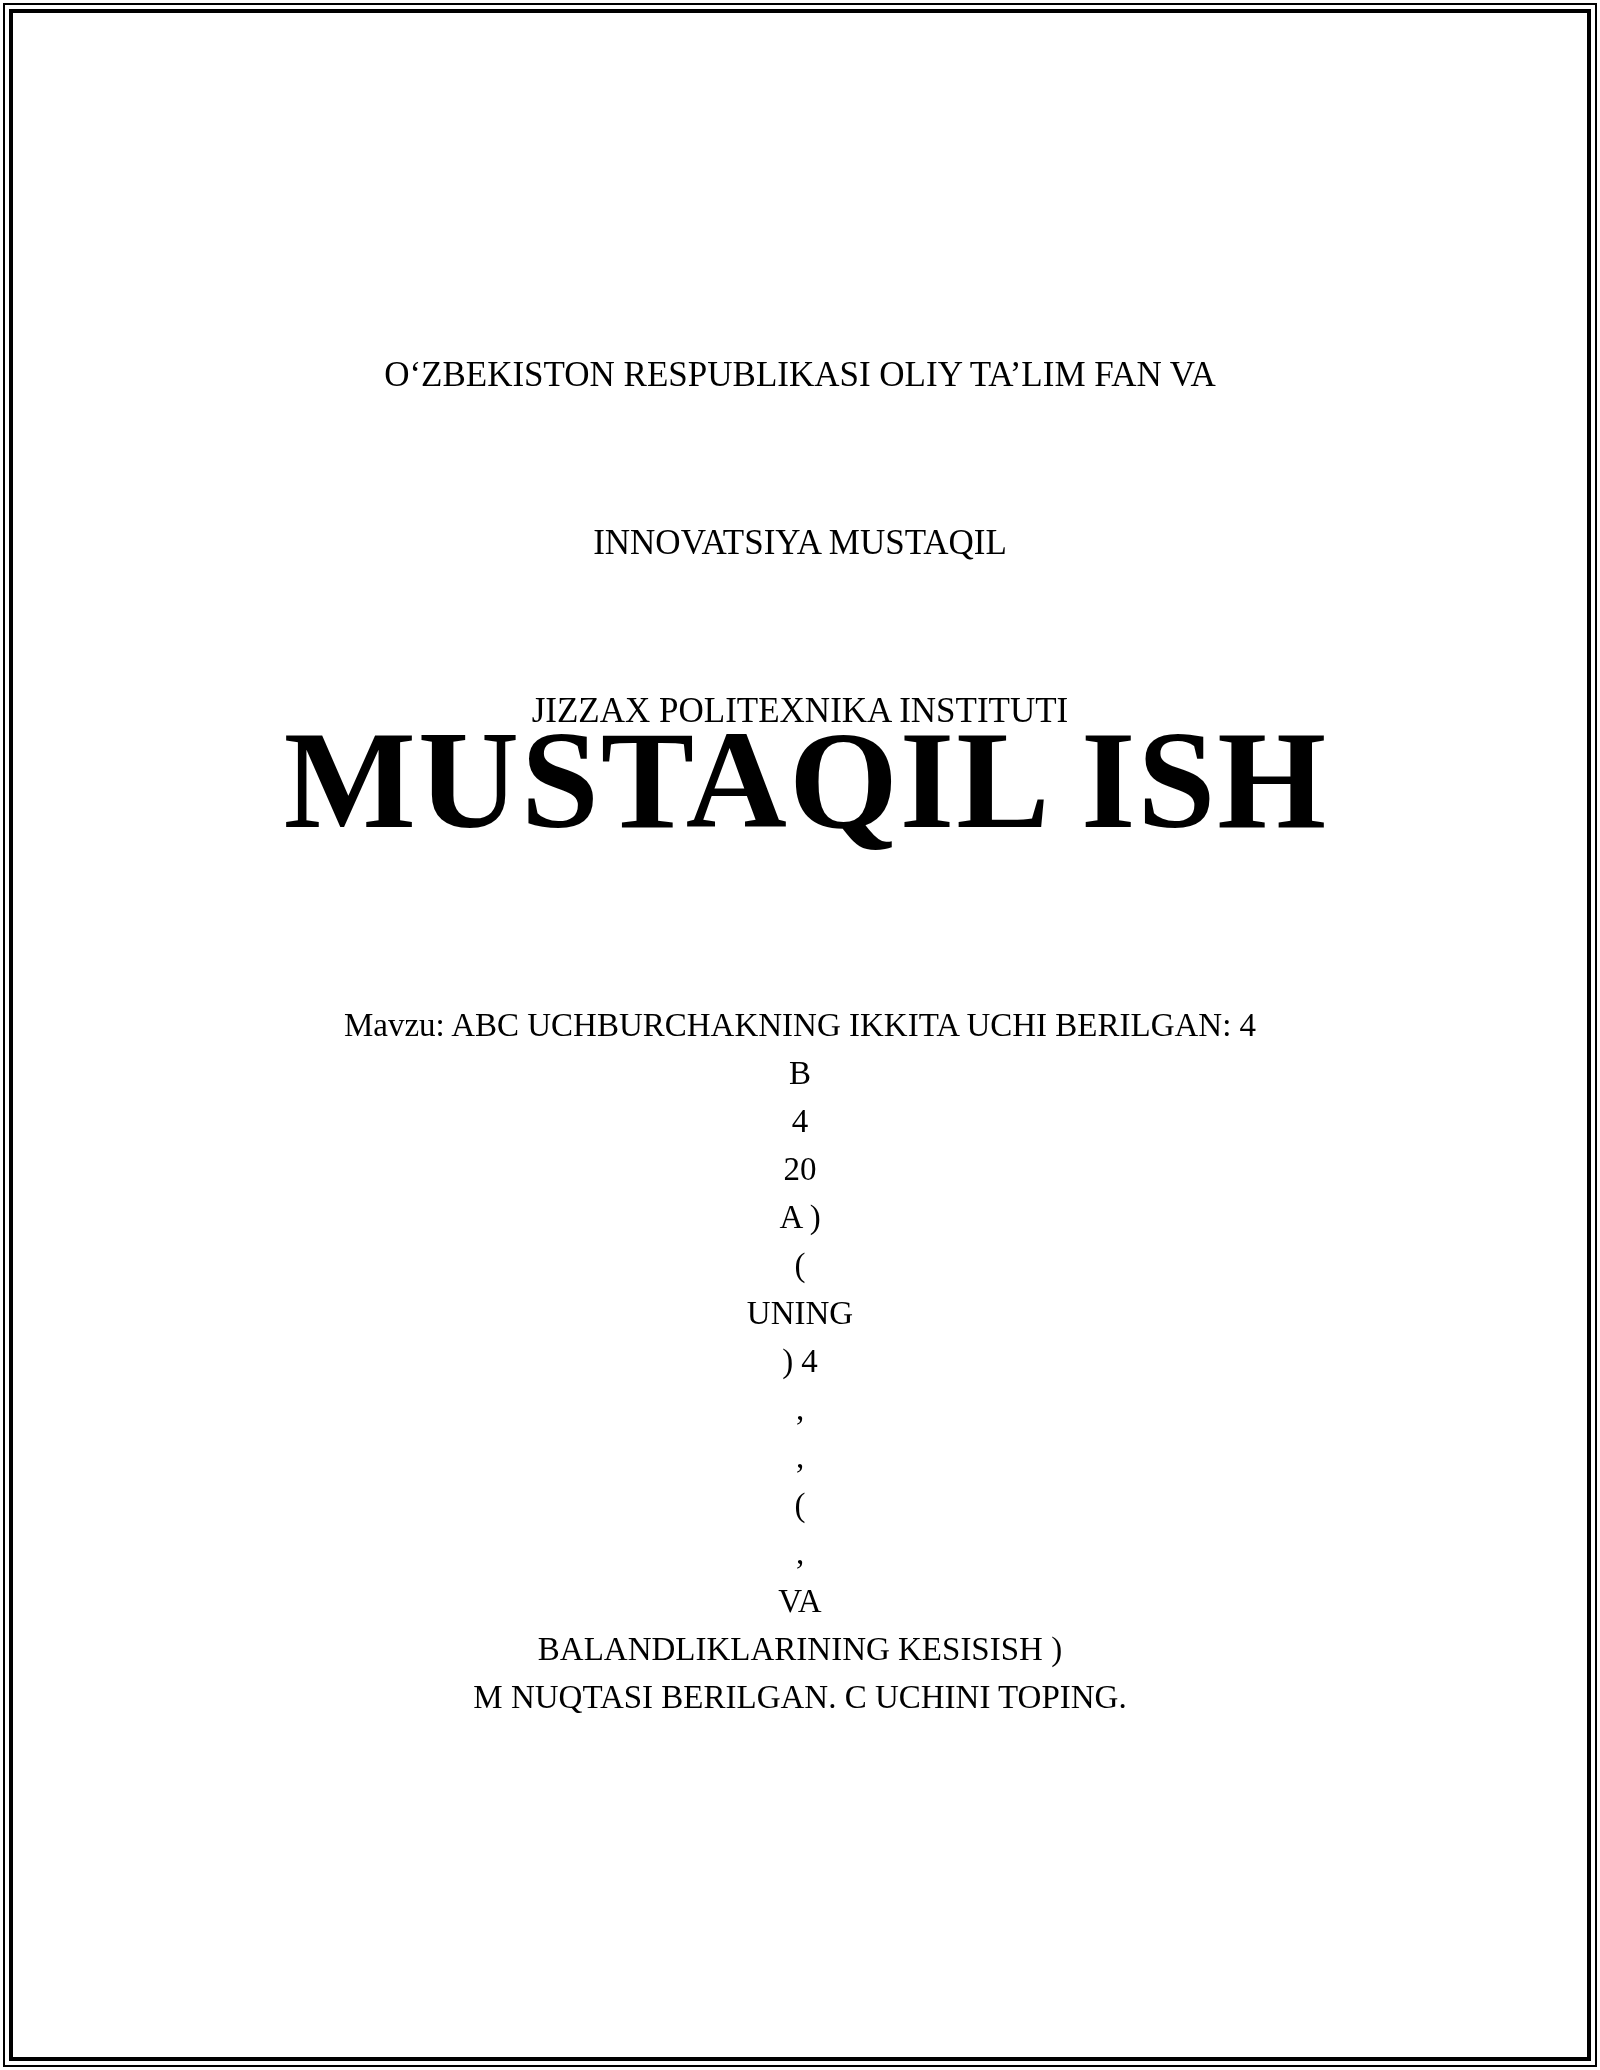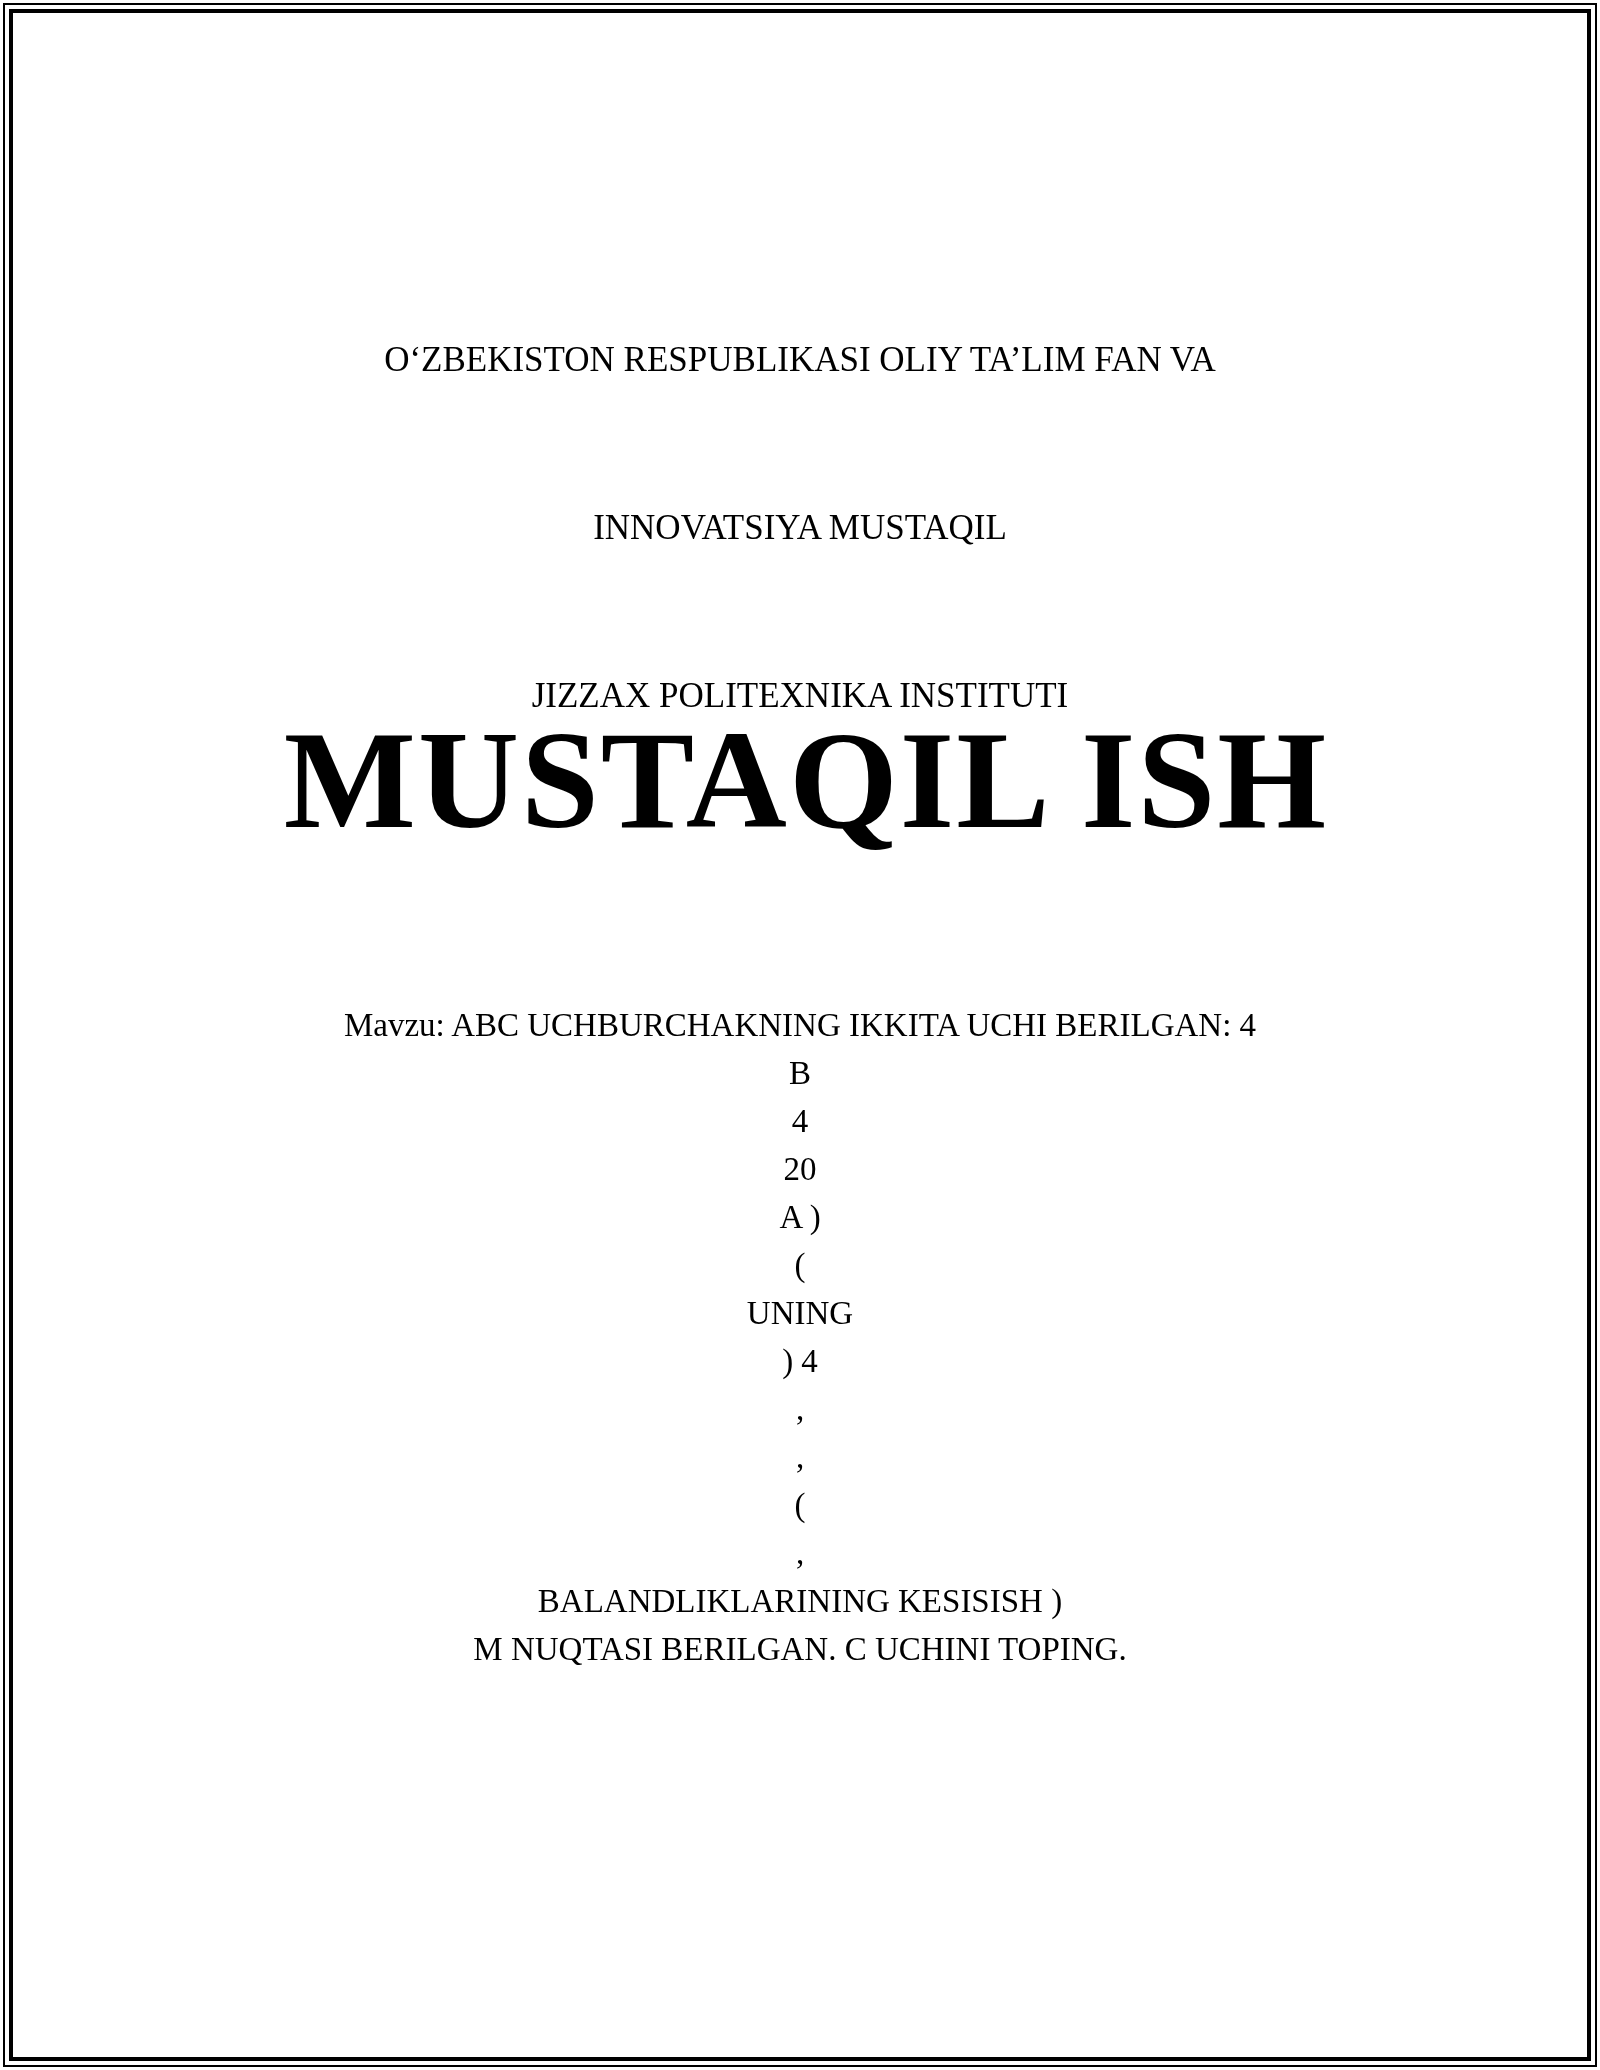--- a/index.html
+++ b/index.html
@@ -23,21 +23,21 @@
     pointer-events: none;
   }
   .frame-inner {
     position: absolute;
     top: 9px; left: 9px; right: 9px; bottom: 9px;
     border: 4px solid #000000;
     pointer-events: none;
   }
   .header-block {
     position: absolute;
-    top: 220px;
+    top: 235px;
     left: 0; right: 0;
     text-align: center;
     font-size: 35px;
     line-height: 56px;
     white-space: pre;
   }
   .doc-title {
     position: absolute;
     top: 699px;
     left: 12px; right: 0;
@@ -83,16 +83,17 @@
     <div class="body-line">4</div>
     <div class="body-line">20</div>
     <div class="body-line">A )</div>
     <div class="body-line">(</div>
     <div class="body-line">UNING</div>
     <div class="body-line">) 4</div>
     <div class="body-line">,</div>
     <div class="body-line">,</div>
     <div class="body-line">(</div>
     <div class="body-line">,</div>
+    <div class="body-line">VA</div>
     <div class="body-line">BALANDLIKLARINING KESISISH )</div>
     <div class="body-line">M NUQTASI BERILGAN. C UCHINI TOPING.</div>
   </div>
 </div>
 
 </body></html>

